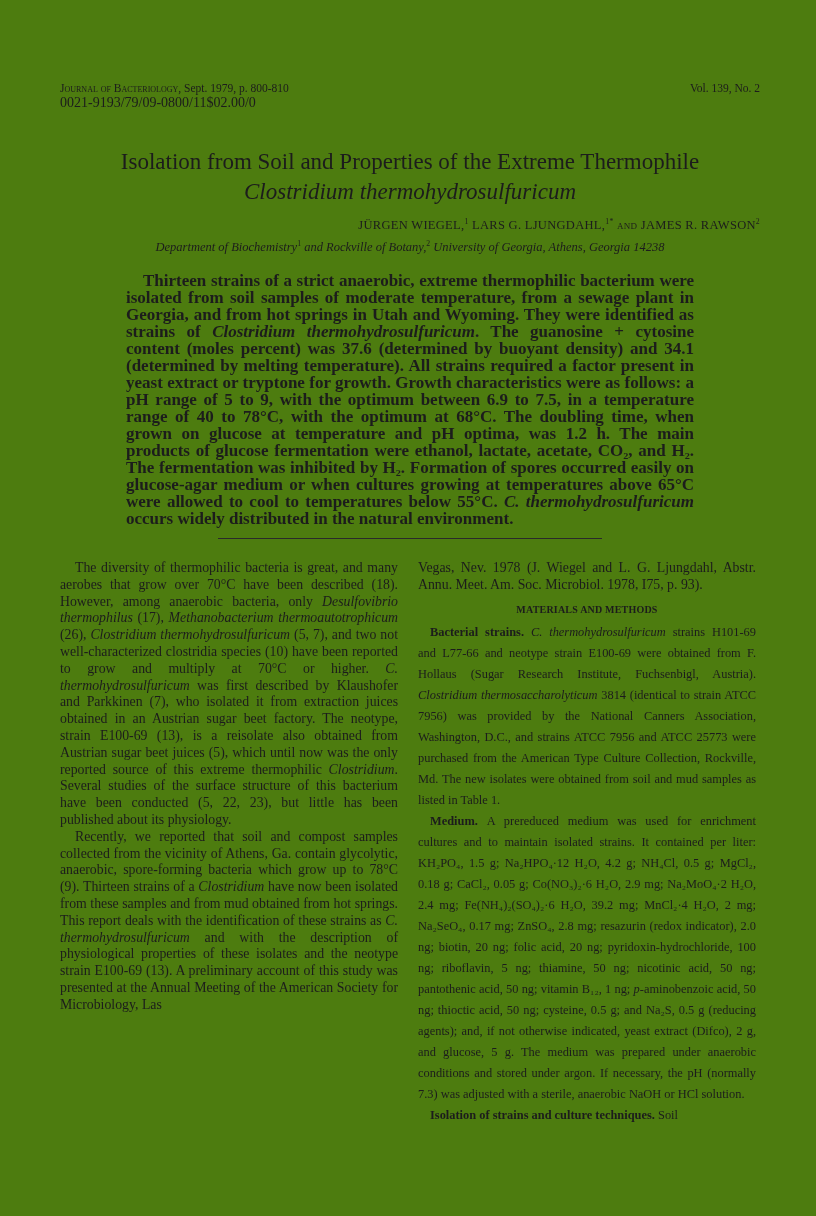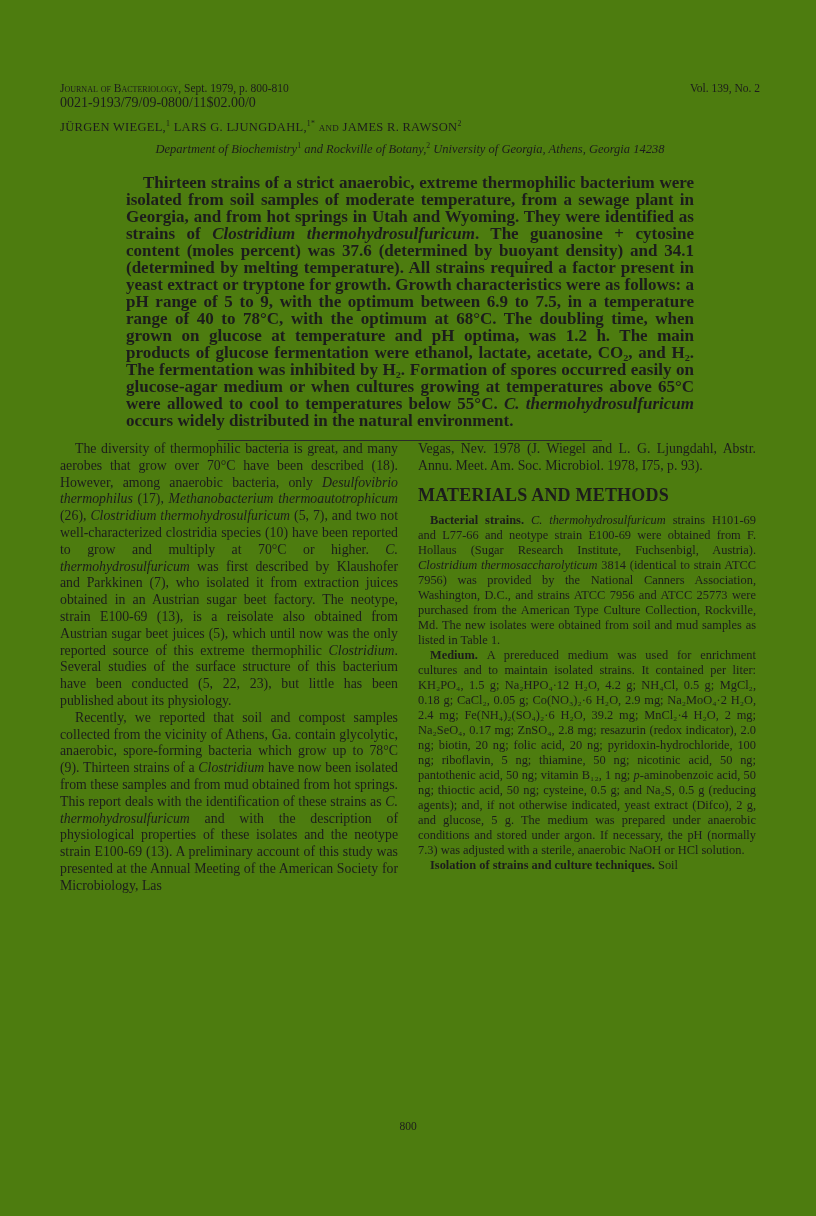--- a/index.html
+++ b/index.html
@@ -16,43 +16,43 @@
 
   
   .jheader { display:flex; justify-content:space-between; font-size:11.5px; line-height:13px; }
   .jcodes  { font-size:14px; line-height:13px; margin-top:1px; }
 
   
   .title {
     margin:38px auto 0; width:600px; text-align:center;
     font-size:23px; line-height:30px; font-weight:normal;
   }
-  .authors { margin-top:11px; text-align:left; font-size:12.5px; letter-spacing:.3px; }
+  .authors { margin-top:11px; text-align:right; font-size:12.5px; letter-spacing:.3px; }
   .affil   { margin-top:7px;  text-align:center; font-size:12.5px; }
   .received{ margin-top:15px; text-align:center; font-size:11.5px; }
 
   
   .abstract {
     margin:17px auto 0; width:568px;
     font-size:17px; line-height:17px; font-weight:bold;
     text-align:justify; text-indent:17px;
   }
 
   .rule { margin:11px auto 0; width:384px; border:0; border-top:1.5px solid #2a2a2a; }
 
   
-  .cols { display:flex; gap:20px; margin-top:0; }
+  .cols { display:flex; gap:20px; margin-top:21px; }
   .col  { width:338px; }
   .bodytext { font-size:13.8px; line-height:16.8px; text-align:justify; }
   .bodytext p { margin:0; text-indent:15px; }
   .bodytext p.noindent { text-indent:0; }
 
-  .sect-head { text-align:left; font-weight:bold; font-size:18px; margin:10px 0 7px; letter-spacing:.2px; }
+  .sect-head { text-align:center; font-weight:bold; font-size:10px; margin:10px 0 7px; letter-spacing:.2px; }
 
-  .methods { font-size:12.4px; line-height:15px; text-align:justify; }
+  .methods { font-size:12.4px; line-height:21px; text-align:justify; }
   .methods p { margin:0; text-indent:12px; }
 
   .pageno { position:absolute; left:0; width:816px; top:1120px; text-align:center; font-size:11.5px; }
 
   
   .i  { font-style:italic; }
   .b  { font-weight:bold; }
   .sc { font-variant:small-caps; }
   .sup{ vertical-align:super; font-size:.62em; line-height:0; }
 </style>
@@ -61,20 +61,21 @@
 
 <div class="page">
   <div class="content">
 
     <div class="jheader">
       <span><span class="sc">Journal of Bacteriology</span><span>, Sept. 1979, p. 800-810</span></span>
       <span>Vol. 139, No. 2</span>
     </div>
     <div class="jcodes">0021-9193/79/09-0800/11$02.00/0</div>
 
+    <h1 class="title"><span>Isolation from Soil and Properties of the Extreme Thermophile </span><span class="i">Clostridium thermohydrosulfuricum</span></h1>
 
     <div class="authors"><span>JÜRGEN WIEGEL,</span><span class="sup">1</span><span> LARS G. LJUNGDAHL,</span><span class="sup">1*</span><span> </span><span class="sc">and</span><span> JAMES R. RAWSON</span><span class="sup">2</span></div>
 
     <div class="affil"><span class="i">Department of Biochemistry</span><span class="sup">1</span><span class="i"> and Rockville of Botany,</span><span class="sup">2</span><span class="i"> University of Georgia, Athens, Georgia 14238</span></div>
 
 
     <p class="abstract"><span>Thirteen strains of a strict anaerobic, extreme thermophilic bacterium were isolated from soil samples of moderate temperature, from a sewage plant in Georgia, and from hot springs in Utah and Wyoming. They were identified as strains of </span><span class="i">Clostridium thermohydrosulfuricum</span><span>. The guanosine + cytosine content (moles percent) was 37.6 (determined by buoyant density) and 34.1 (determined by melting temperature). All strains required a factor present in yeast extract or tryptone for growth. Growth characteristics were as follows: a pH range of 5 to 9, with the optimum between 6.9 to 7.5, in a temperature range of 40 to 78°C, with the optimum at 68°C. The doubling time, when grown on glucose at temperature and pH optima, was 1.2 h. The main products of glucose fermentation were ethanol, lactate, acetate, CO₂, and H₂. The fermentation was inhibited by H₂. Formation of spores occurred easily on glucose-agar medium or when cultures growing at temperatures above 65°C were allowed to cool to temperatures below 55°C. </span><span class="i">C. thermohydrosulfuricum</span><span> occurs widely distributed in the natural environment.</span></p>
 
     <hr class="rule">
 
@@ -93,14 +94,13 @@
         <div class="methods">
           <p><span class="b">Bacterial strains. </span><span class="i">C. thermohydrosulfuricum</span><span> strains H101-69 and L77-66 and neotype strain E100-69 were obtained from F. Hollaus (Sugar Research Institute, Fuchsenbigl, Austria). </span><span class="i">Clostridium thermosaccharolyticum</span><span> 3814 (identical to strain ATCC 7956) was provided by the National Canners Association, Washington, D.C., and strains ATCC 7956 and ATCC 25773 were purchased from the American Type Culture Collection, Rockville, Md. The new isolates were obtained from soil and mud samples as listed in Table 1.</span></p>
           <p><span class="b">Medium. </span><span>A prereduced medium was used for enrichment cultures and to maintain isolated strains. It contained per liter: KH₂PO₄, 1.5 g; Na₂HPO₄·12 H₂O, 4.2 g; NH₄Cl, 0.5 g; MgCl₂, 0.18 g; CaCl₂, 0.05 g; Co(NO₃)₂·6 H₂O, 2.9 mg; Na₂MoO₄·2 H₂O, 2.4 mg; Fe(NH₄)₂(SO₄)₂·6 H₂O, 39.2 mg; MnCl₂·4 H₂O, 2 mg; Na₂SeO₄, 0.17 mg; ZnSO₄, 2.8 mg; resazurin (redox indicator), 2.0 ng; biotin, 20 ng; folic acid, 20 ng; pyridoxin-hydrochloride, 100 ng; riboflavin, 5 ng; thiamine, 50 ng; nicotinic acid, 50 ng; pantothenic acid, 50 ng; vitamin B₁₂, 1 ng; </span><span class="i">p</span><span>-aminobenzoic acid, 50 ng; thioctic acid, 50 ng; cysteine, 0.5 g; and Na₂S, 0.5 g (reducing agents); and, if not otherwise indicated, yeast extract (Difco), 2 g, and glucose, 5 g. The medium was prepared under anaerobic conditions and stored under argon. If necessary, the pH (normally 7.3) was adjusted with a sterile, anaerobic NaOH or HCl solution.</span></p>
           <p><span class="b">Isolation of strains and culture techniques. </span><span>Soil</span></p>
         </div>
       </div>
 
     </div>
   </div>
 
-  <div class="pageno">800</div>
 </div>
 
 </body></html>

